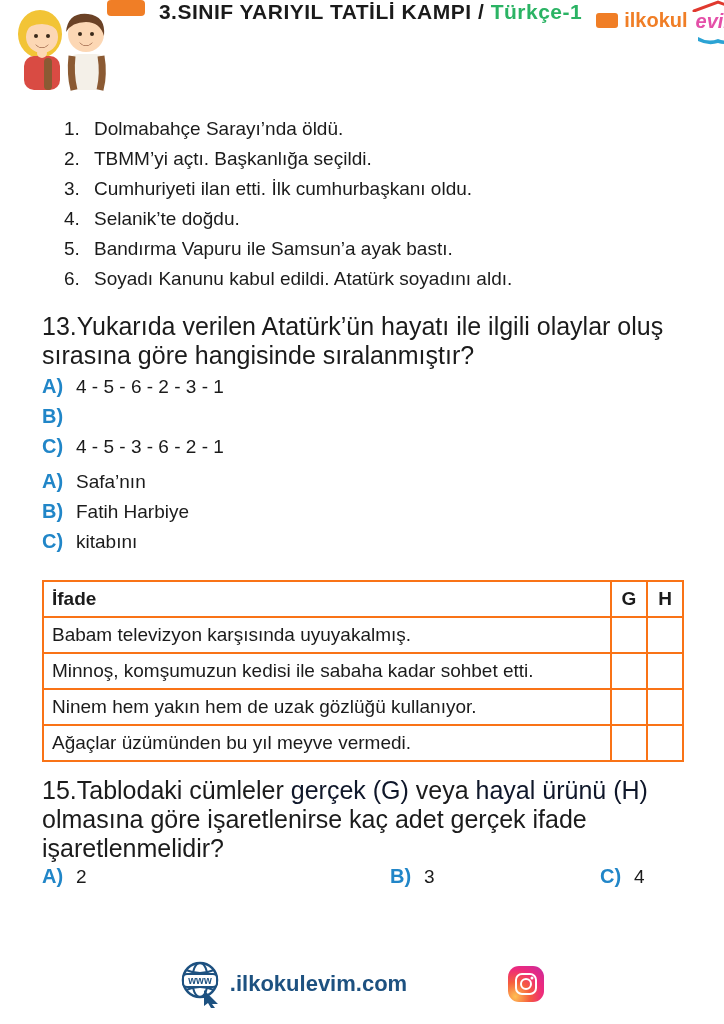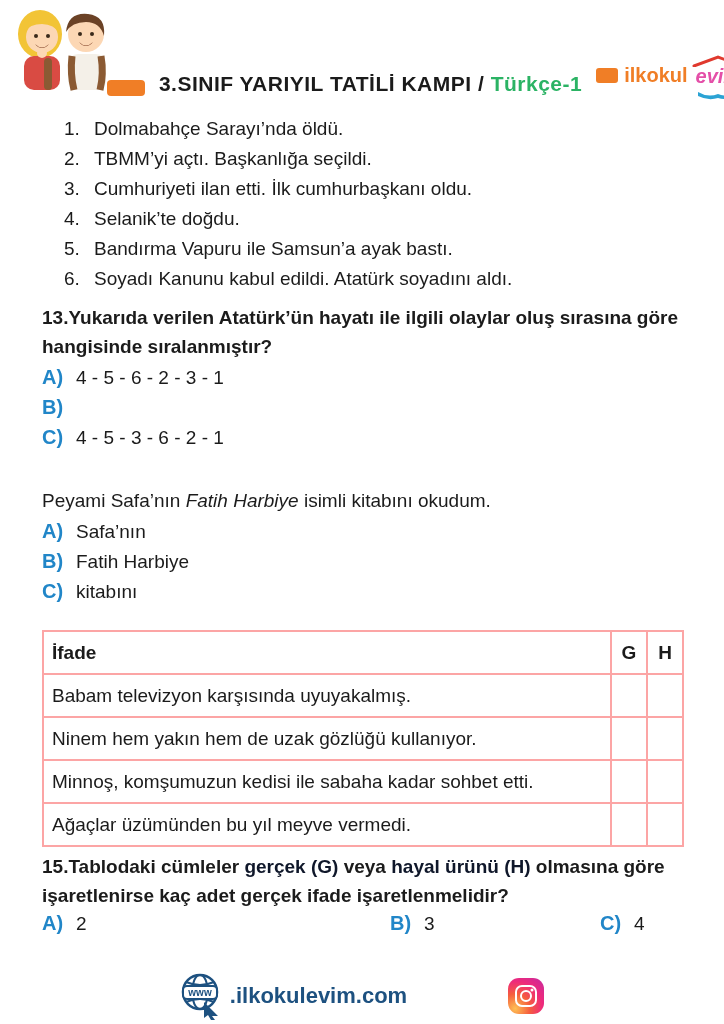--- a/index.html
+++ b/index.html
@@ -12,72 +12,72 @@
     color:#1b1b1b;
     overflow:hidden;
     margin:0 auto;
   }
 
   
   .header { position:relative; height:96px; }
   .kids { position:absolute; left:4px; top:4px; width:118px; height:88px; }
   .header-mid {
     position:absolute; left:126px; top:0; right:0; height:96px;
-    display:flex; align-items:flex-end; justify-content:center; gap:14px;
+    display:flex; align-items:flex-start; justify-content:center; gap:14px;
   }
   .orange-dash { width:38px; height:16px; background:#f07e26; border-radius:4px; flex:0 0 auto; }
   .page-title { font-size:21px; font-weight:700; letter-spacing:0.5px; white-space:nowrap; }
   .title-accent { color:#2bb364; }
   .logo { display:flex; align-items:center; gap:6px; flex:0 0 auto; }
   .logo-square { width:22px; height:15px; background:#f07e26; border-radius:3px; }
   .logo-word1 { color:#f07e26; font-size:20px; font-weight:700; }
   .logo-evim { position:relative; display:inline-block; text-align:center; padding:10px 2px 8px 2px; }
   .logo-word2 { color:#e44fa8; font-size:20px; font-weight:700; font-style:italic; }
   .logo-roof { position:absolute; top:0; left:50%; transform:translateX(-50%); }
   .logo-book { position:absolute; bottom:-4px; left:50%; transform:translateX(-50%); }
 
   
   .content { padding:0 40px 0 42px; }
 
   .events { list-style:none; margin:22px 0 0 22px; }
   .events li { height:30px; display:flex; font-size:19px; }
   .ev-num { width:30px; flex:0 0 auto; }
   .ev-text { flex:1; }
 
-  .question { font-size:19px; font-weight:700; line-height:29px; margin-top:5px; }
+  .question { font-size:25px; font-weight:400; line-height:29px; margin-top:14px; }
   .options { margin-top:5px; }
   .option { display:flex; align-items:baseline; height:30px; font-size:19px; }
   .opt-letter { color:#2186c8; font-weight:700; width:34px; flex:0 0 auto; font-size:20px; }
 
   .intro { font-size:19px; margin-top:30px; line-height:29px; }
   .italic { font-style:italic; }
 
   
   table.gh-table {
     width:100%; margin-top:20px;
     border-collapse:collapse;
   }
   .gh-table th, .gh-table td {
-    border:2px solid #fca5a5;
-    height:43px; font-size:19px;
+    border:2px solid #f97316;
+    height:36px; font-size:19px;
     padding:0 8px; text-align:left; vertical-align:middle;
   }
   .gh-table th { font-weight:700; }
   .gh-table .gh-col { width:36px; text-align:center; padding:0; }
 
   
   .green { color:#0f172a; }
   .q15-options { display:flex; margin-top:2px; height:30px; font-size:19px; }
   .q15-options .option { flex:0 0 auto; }
   .q15-opt-a { width:348px; }
   .q15-opt-b { width:210px; }
 
   
   .footer {
-    position:absolute; left:0; right:0; bottom:4px;
+    position:absolute; left:0; right:0; bottom:16px;
     display:flex; align-items:center; justify-content:center; gap:101px;
   }
   .footer-item { display:flex; align-items:center; gap:6px; color:#1d5180; font-size:22px; font-weight:700; }
   .insta-badge { width:36px; height:36px; border-radius:11px;
     background:radial-gradient(circle at 20% 85%, #fec053 0%, #f55d3e 35%, #ee2a7b 65%, #c32aa3 100%);
     display:flex; align-items:center; justify-content:center; }
 </style>
 </head>
 <body>
 
@@ -165,21 +165,20 @@
             <span class="opt-letter">B)</span>
           </div>
         <div class="option">
             <span class="opt-letter">C)</span>
             <span>4 - 5 - 3 - 6 - 2 - 1</span>
           </div>
       </div>
     </div>
 
     <div>
-      <p class="intro"><span>Peyami Safa’nın </span><span class="italic">Fatih Harbiye</span><span> isimli kitabını okudum.</span></p>
       <div class="options">
         <div class="option">
             <span class="opt-letter">A)</span>
             <span>Safa’nın</span>
           </div>
         <div class="option">
             <span class="opt-letter">B)</span>
             <span>Fatih Harbiye</span>
           </div>
         <div class="option">
@@ -197,26 +196,26 @@
           <th class="gh-col">H</th>
         </tr>
       </thead>
       <tbody>
         <tr>
           <td>Babam televizyon karşısında uyuyakalmış.</td>
           <td class="gh-col"></td>
           <td class="gh-col"></td>
         </tr>
         <tr>
+          <td>Minnoş, komşumuzun kedisi ile sabaha kadar sohbet etti.</td>
+          <td class="gh-col"></td>
+          <td class="gh-col"></td>
+        </tr>
+        <tr>
           <td>Ninem hem yakın hem de uzak gözlüğü kullanıyor.</td>
-          <td class="gh-col"></td>
-          <td class="gh-col"></td>
-        </tr>
-        <tr>
-          <td>Minnoş, komşumuzun kedisi ile sabaha kadar sohbet etti.</td>
           <td class="gh-col"></td>
           <td class="gh-col"></td>
         </tr>
         <tr>
           <td>Ağaçlar üzümünden bu yıl meyve vermedi.</td>
           <td class="gh-col"></td>
           <td class="gh-col"></td>
         </tr>
       </tbody>
     </table>

